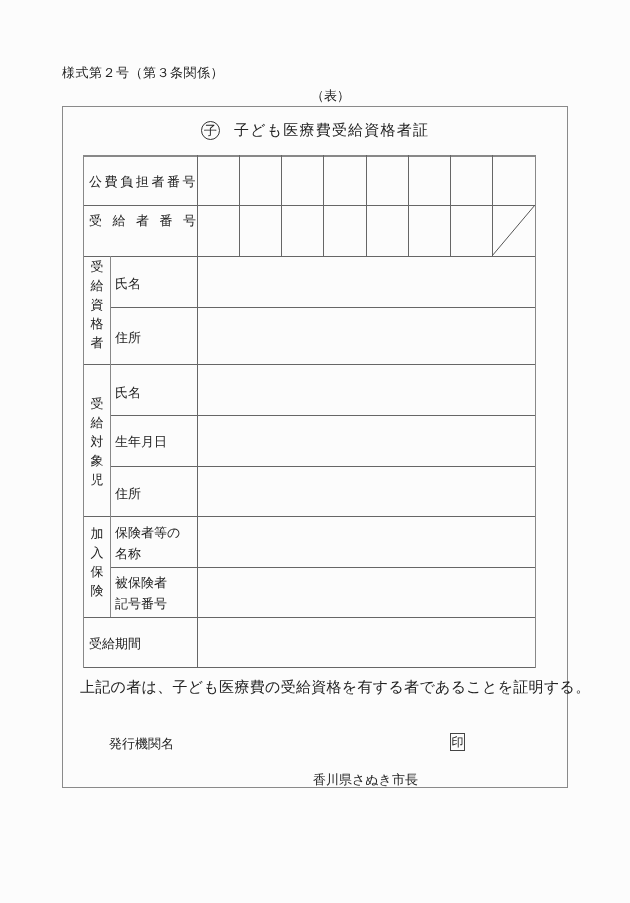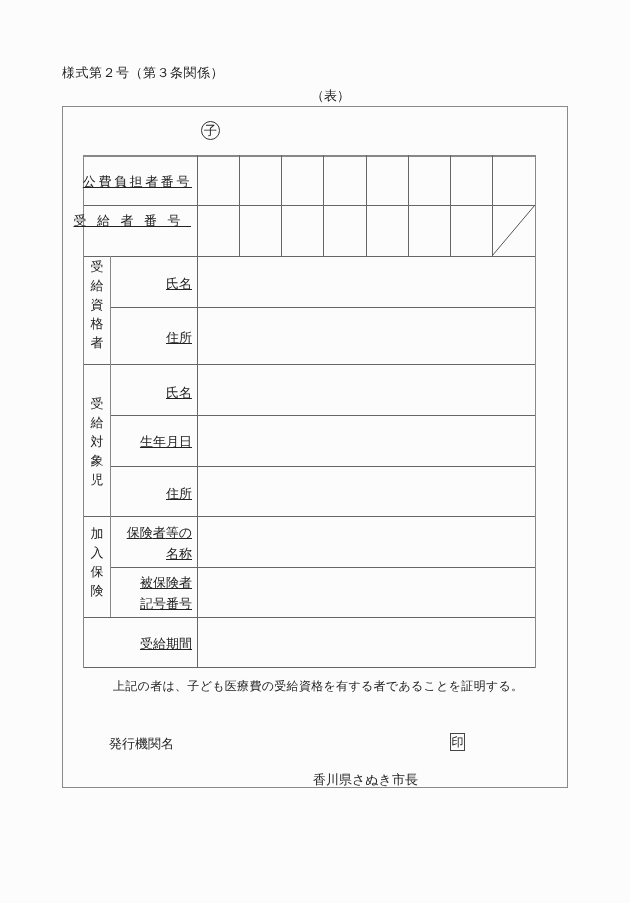--- a/index.html
+++ b/index.html
@@ -46,48 +46,48 @@
   .vert-text {
     position: absolute; font-size: 13px;
     display: flex; flex-direction: column; align-items: center;
     line-height: 1;
   }
   .vert-text span { display: block; }
   .diag {
     position: absolute; left: 492px; top: 205px; width: 43px; height: 51px;
   }
   .statement {
-    position: absolute; left: 80px; top: 678px; font-size: 12px;
+    position: absolute; left: 80px; top: 678px; font-size: 15px;
     letter-spacing: 0.3px;
-    margin-left: 33px;
   }
   .issuer-label {
     position: absolute; left: 109px; top: 735px; font-size: 13px;
   }
   .issuer-name {
     position: absolute; left: 313px; top: 771px; font-size: 13px;
   }
   .seal {
     position: absolute; left: 450px; top: 733px;
     width: 15px; height: 18px; border: 1px solid #444;
     font-size: 12px; display: flex; align-items: center; justify-content: center;
     line-height: 1;
   }
-  .spread { display: flex; justify-content: flex-end; text-decoration: underline; }
+  .spread { display: flex; justify-content: flex-start; }
 </style>
 </head>
 <body>
 
 <div class="form-number">様式第２号（第３条関係）</div>
 <div class="side-label">（表）</div>
 
 <div class="frame"></div>
 
 <div class="title-wrap">
   <span class="circle-mark">子</span>
+  <span class="title">子ども医療費受給資格者証</span>
 </div>
 
 <div class="grid">
 
   <div class="line-h" style="left:83px;top:155px;width:452px;background:#888;height:1.5px"></div>
   <div class="line-h" style="left:83px;top:205px;width:452px"></div>
   <div class="line-h" style="left:83px;top:256px;width:452px"></div>
   <div class="line-h" style="left:110px;top:307px;width:425px"></div>
   <div class="line-h" style="left:83px;top:364px;width:452px"></div>
   <div class="line-h" style="left:110px;top:415px;width:425px"></div>

